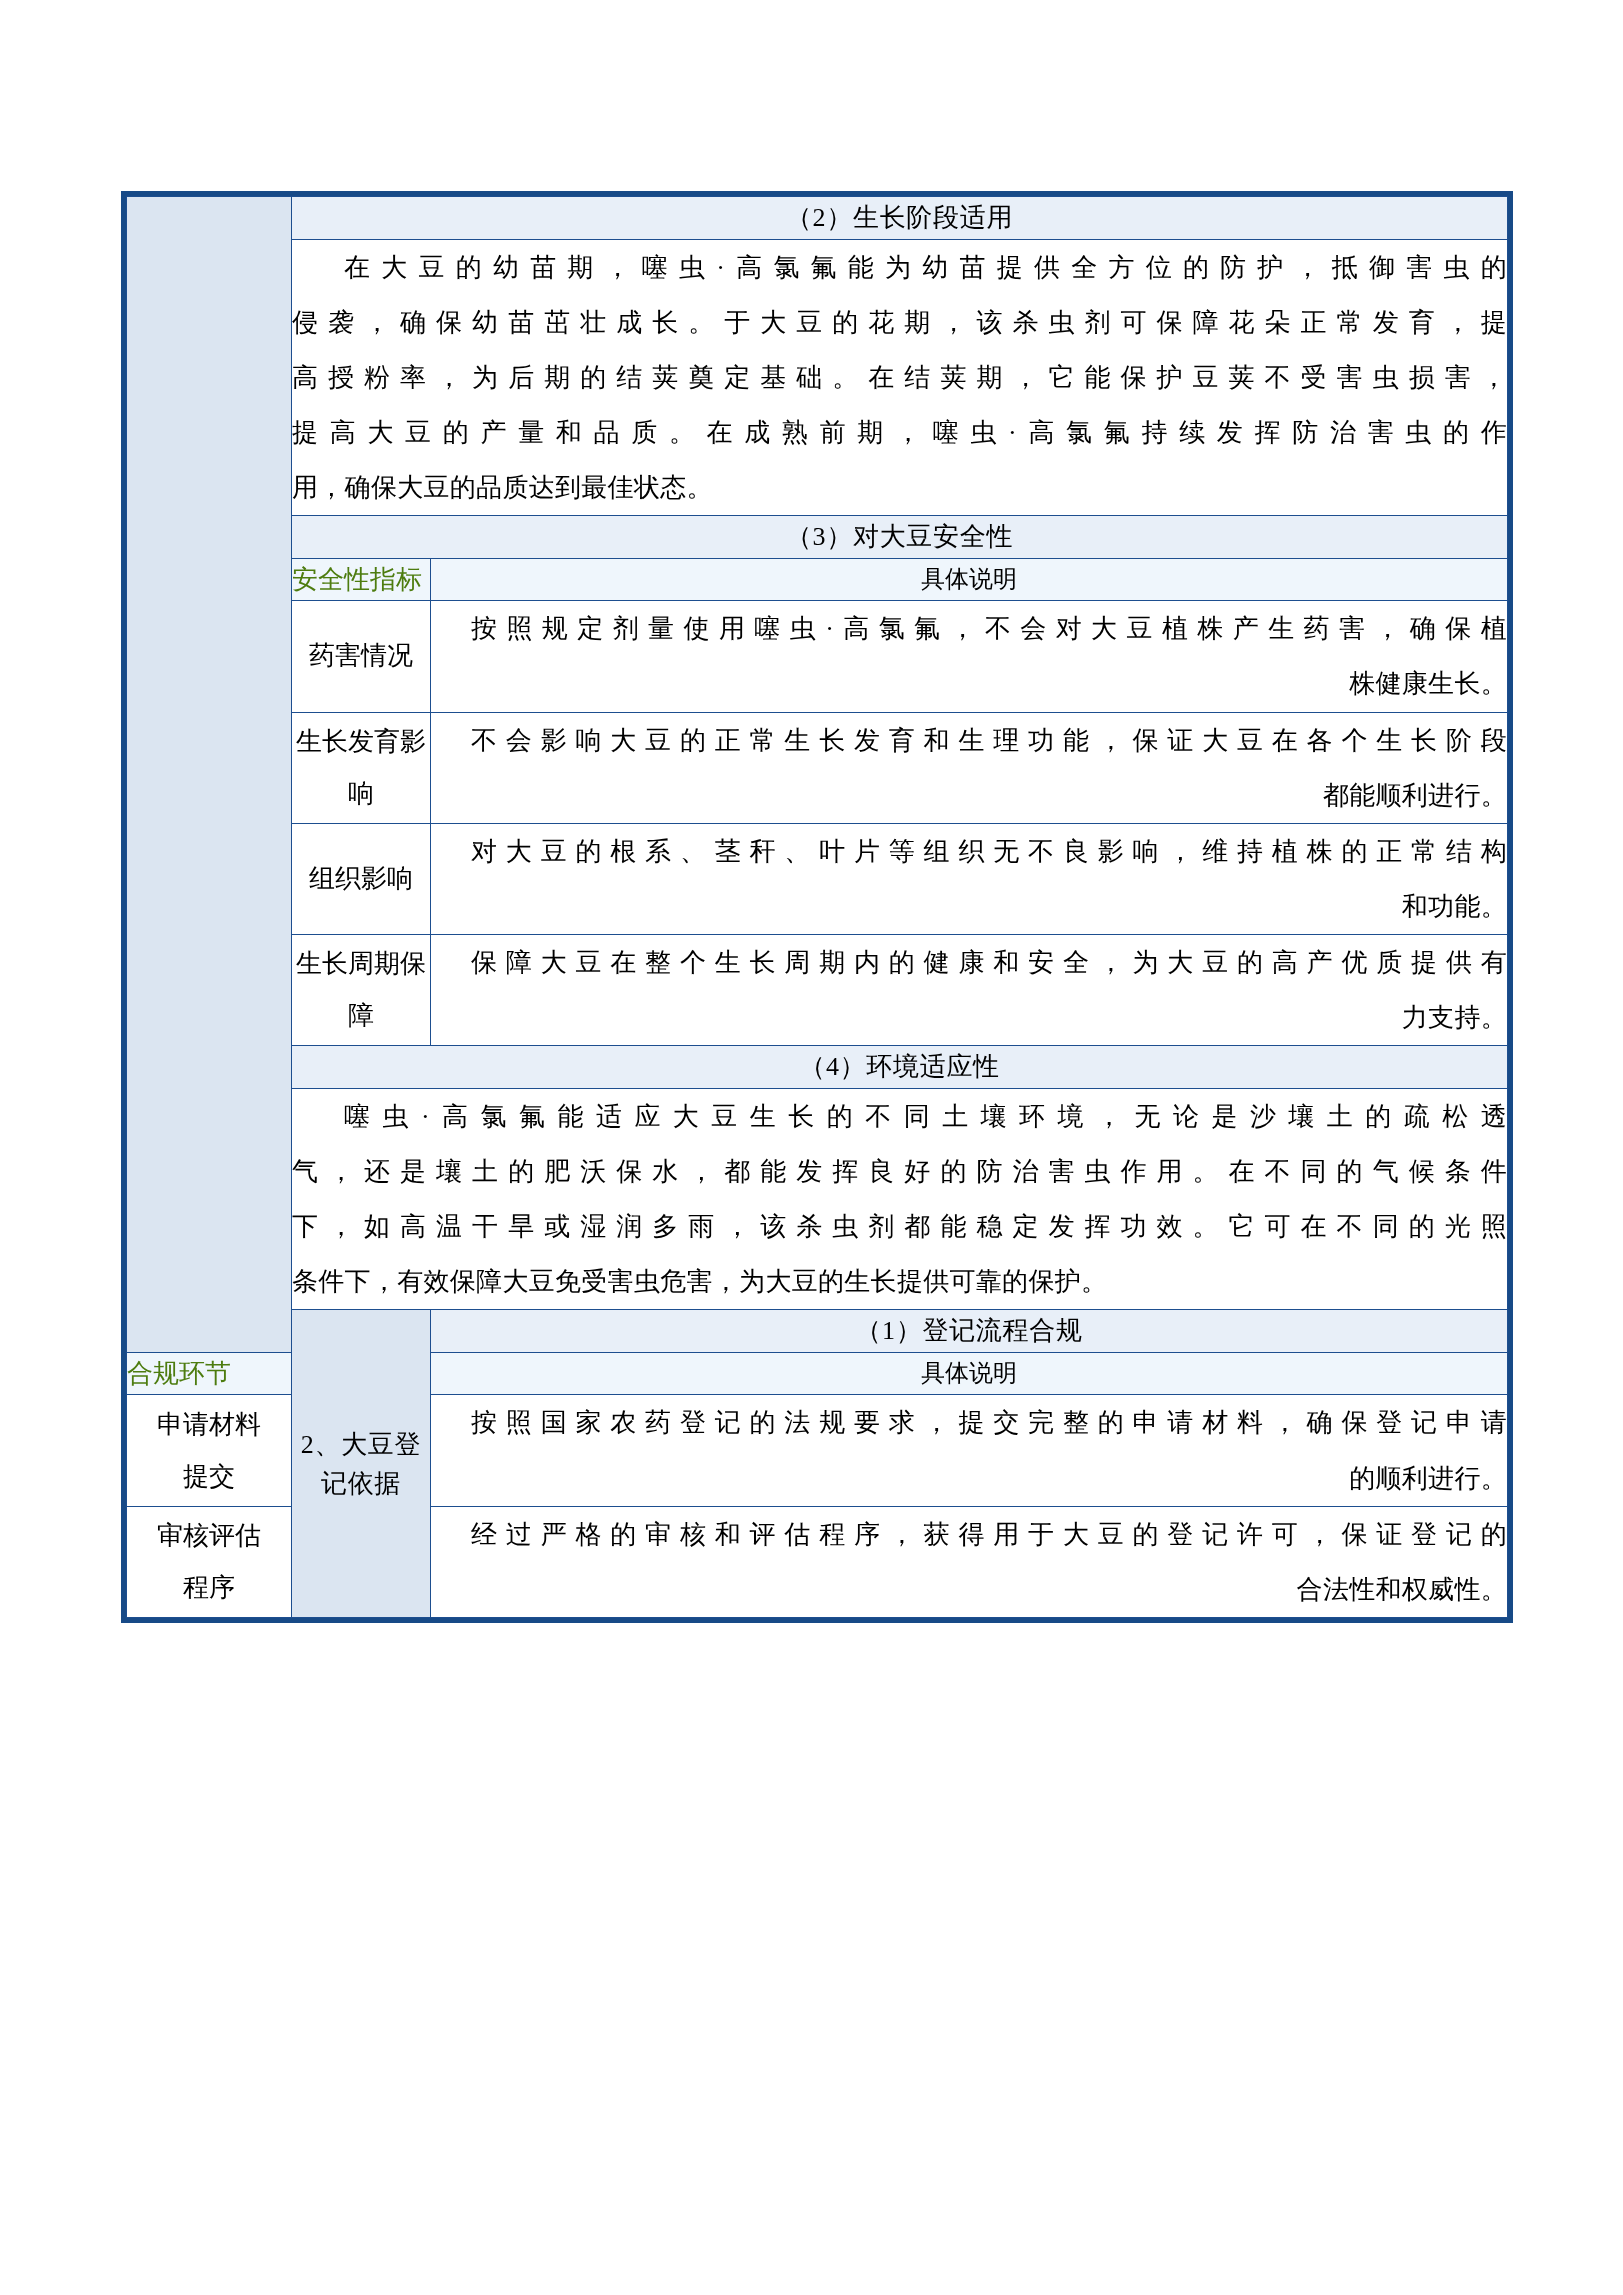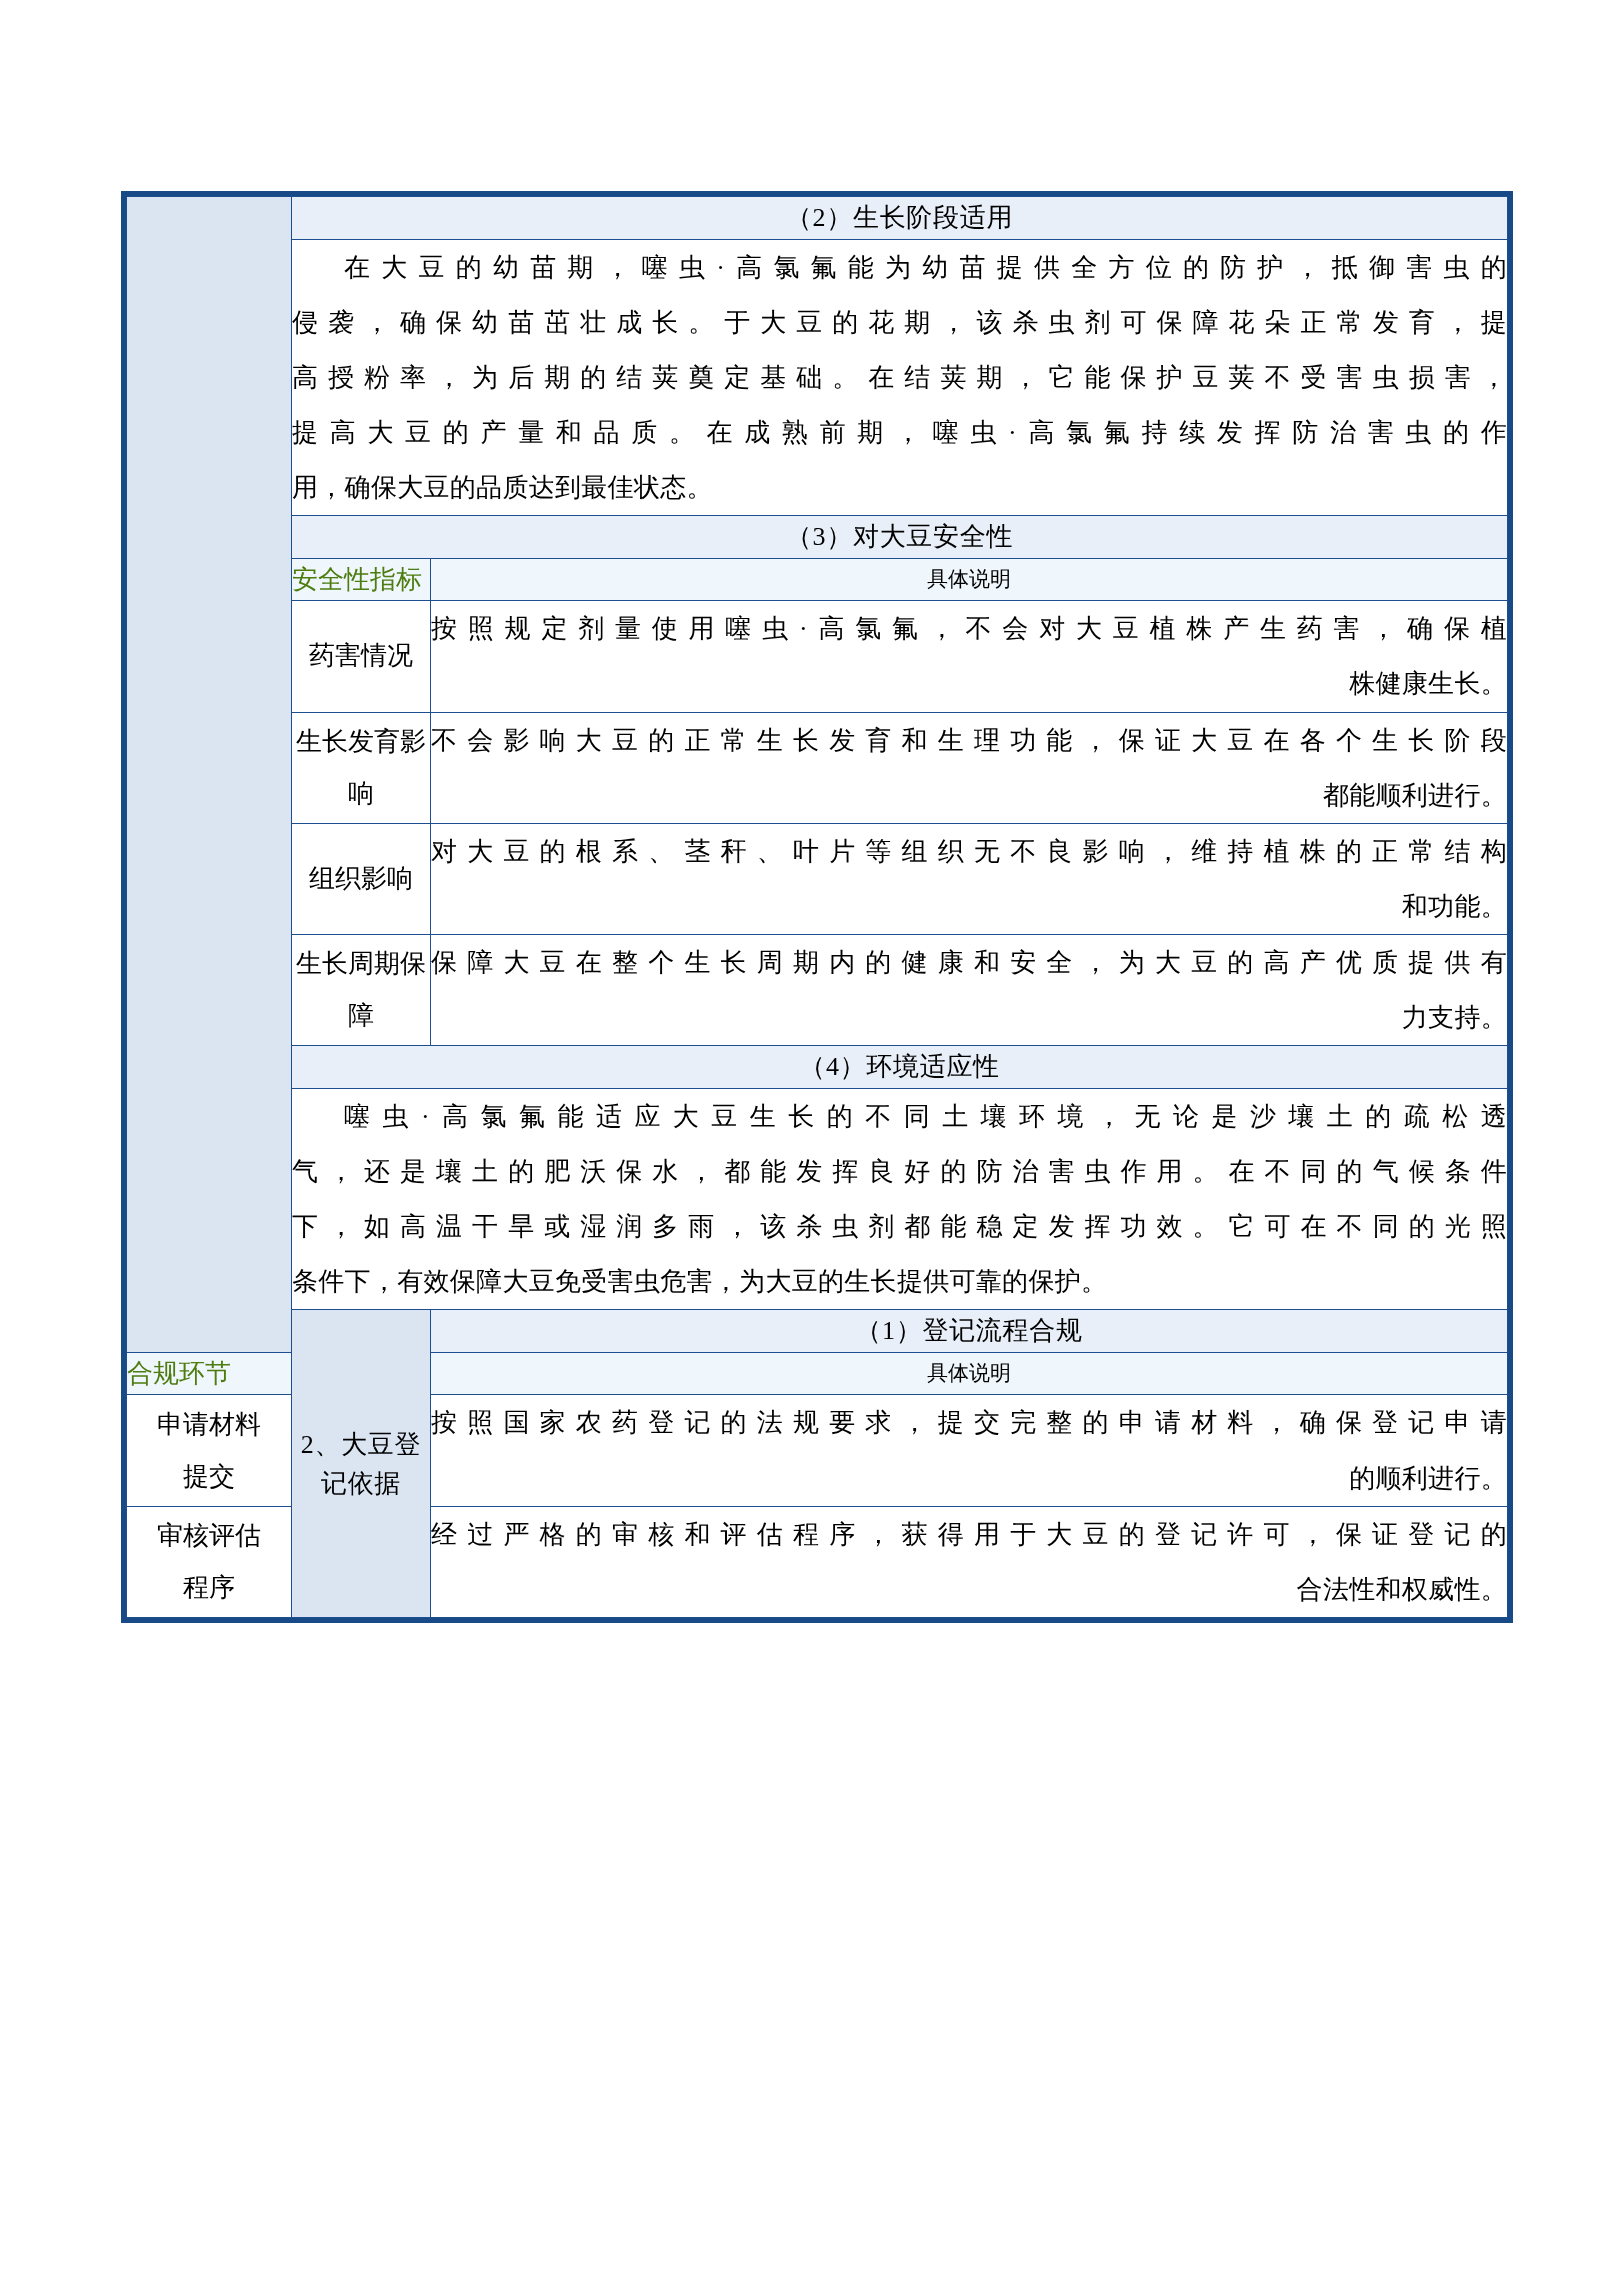--- a/index.html
+++ b/index.html
@@ -89,21 +89,21 @@
   .th-key {
     background: #eff6fc !important;
     font-size: 26px;
     color: #4d7c0f;
     padding: 9.2px 3.9px 9.2px 6.5px;
     text-align: left;
     line-height: 1.6;
   }
   .th-val {
     background: #eff6fc !important;
-    font-size: 21px;
+    font-size: 24px;
     color: #000000;
     padding: 9.2px 6.5px;
     text-align: center;
     line-height: 1.6;
   }
 
   
   .td-key {
     background: #ffffff;
     font-size: 26px;
@@ -119,20 +119,21 @@
     padding: 6.5px 9.2px 9.2px 9.2px;
     text-align: center;
     line-height: 2.12;
     letter-spacing: 0.3px;
   }
   .td-val .firstline {
     display: block;
     text-align: justify;
     text-justify: inter-ideograph;
     text-align-last: justify;
+    margin-left: 40px;
   }
   .td-val .lastline {
     display: block;
     text-align: right;
   }
 
   .para .ln {
     display: block;
     text-indent: 0;
     text-align: justify;

